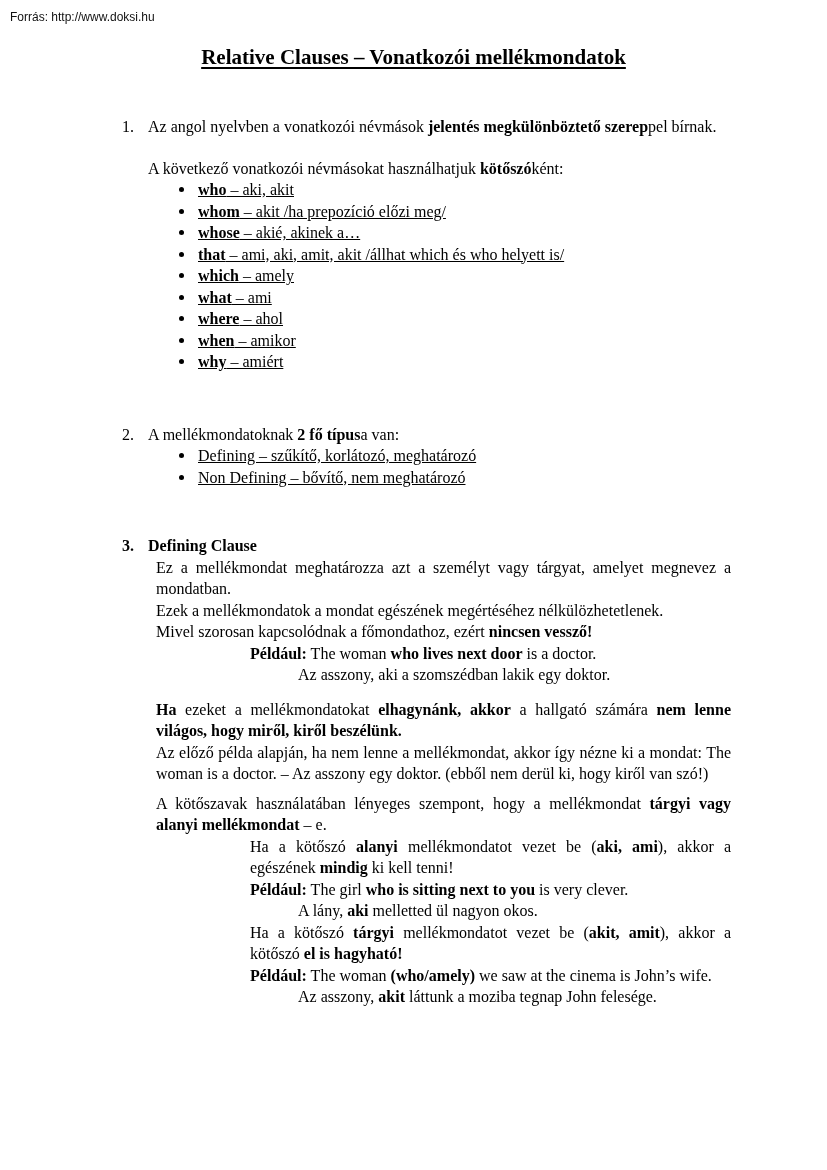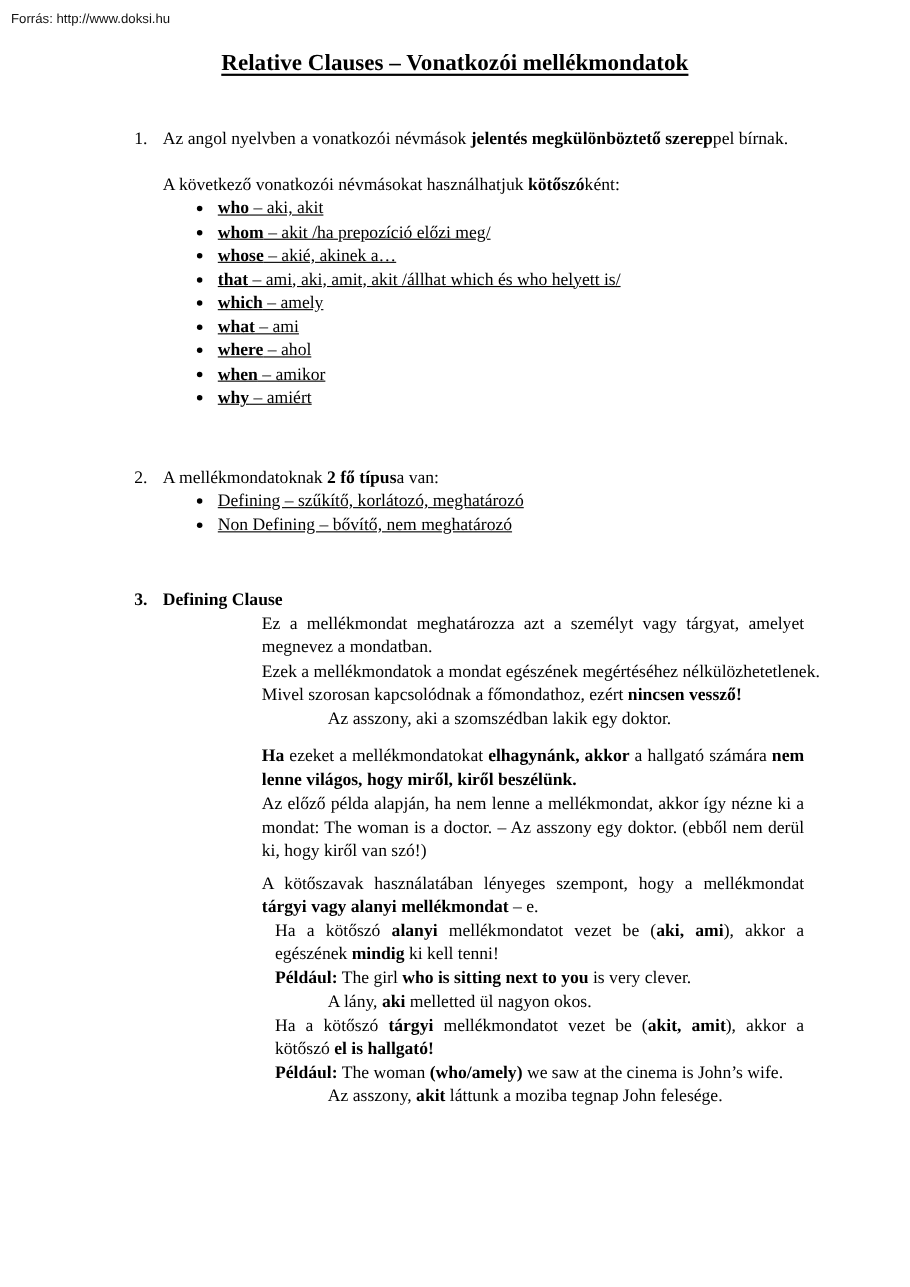--- a/index.html
+++ b/index.html
@@ -39,21 +39,21 @@
     width: 609px;
     line-height: 21.5px;
   }
   .nrow { display: flex; }
   .num { width: 26px; flex: none; }
   .ntext { flex: 1; }
   .bold { font-weight: 700; }
   .nowrap { white-space: nowrap; }
   .just { text-align: justify; }
   .ind1 { margin-left: 26px; }   
-  .b    { margin-left: 116px; }   
+  .b    { margin-left: 34px; }   
   .e    { margin-left: 128px; }  
   .t    { margin-left: 176px; }  
   .mt-item1 { margin-top: 45px; }
   .mt-intro { margin-top: 20px; }
   .mt-item2 { margin-top: 51px; }
   .mt-item3 { margin-top: 47px; }
   .mt-warn  { margin-top: 13px; }
   .mt-conj  { margin-top: 8px; }
   ul.blist { margin: 0; padding: 0; list-style: none; text-decoration: underline; }
   ul.blist li { position: relative; padding-left: 76px; }
@@ -112,27 +112,28 @@
     </ul>
 
     <div class="nrow mt-item3 bold">
       <span class="num">3.</span>
       <div class="ntext nowrap">Defining Clause</div>
     </div>
 
     <div class="b just"><span>Ez a mellékmondat meghatározza azt a személyt vagy tárgyat, amelyet megnevez a mondatban.</span></div>
     <div class="b nowrap"><span>Ezek a mellékmondatok a mondat egészének megértéséhez nélkülözhetetlenek.</span></div>
     <div class="b nowrap"><span>Mivel szorosan kapcsolódnak a főmondathoz, ezért </span><b>nincsen vessző!</b></div>
+    <div class="e nowrap"><b>Például:</b><span> The woman </span><b>who lives next door</b><span> is a doctor.</span></div>
     <div class="t nowrap"><span>Az asszony, aki a szomszédban lakik egy doktor.</span></div>
 
     <div class="b just mt-warn"><b>Ha</b><span> ezeket a mellékmondatokat </span><b>elhagynánk, akkor</b><span> a hallgató számára </span><b>nem lenne világos, hogy miről, kiről beszélünk.</b></div>
     <div class="b just"><span>Az előző példa alapján, ha nem lenne a mellékmondat, akkor így nézne ki a mondat: The woman is a doctor. – Az asszony egy doktor. (ebből nem derül ki, hogy kiről van szó!)</span></div>
 
     <div class="b just mt-conj"><span>A kötőszavak használatában lényeges szempont, hogy a mellékmondat </span><b>tárgyi vagy alanyi mellékmondat</b><span> – e.</span></div>
     <div class="e just"><span>Ha a kötőszó </span><b>alanyi</b><span> mellékmondatot vezet be (</span><b>aki, ami</b><span>), akkor a egészének </span><b>mindig</b><span> ki kell tenni!</span></div>
     <div class="e nowrap"><b>Például:</b><span> The girl </span><b>who is sitting next to you</b><span> is very clever.</span></div>
     <div class="t nowrap"><span>A lány, </span><b>aki</b><span> melletted ül nagyon okos.</span></div>
-    <div class="e just"><span>Ha a kötőszó </span><b>tárgyi</b><span> mellékmondatot vezet be (</span><b>akit, amit</b><span>), akkor a kötőszó </span><b>el is hallgató!</b></div>
+    <div class="e just"><span>Ha a kötőszó </span><b>tárgyi</b><span> mellékmondatot vezet be (</span><b>akit, amit</b><span>), akkor a kötőszó </span><b>el is hagyható!</b></div>
     <div class="e nowrap"><b>Például:</b><span> The woman </span><b>(who/amely)</b><span> we saw at the cinema is John’s wife.</span></div>
     <div class="t nowrap"><span>Az asszony, </span><b>akit</b><span> láttunk a moziba tegnap John felesége.</span></div>
 
   </div>
 </div>
 
 </body></html>

